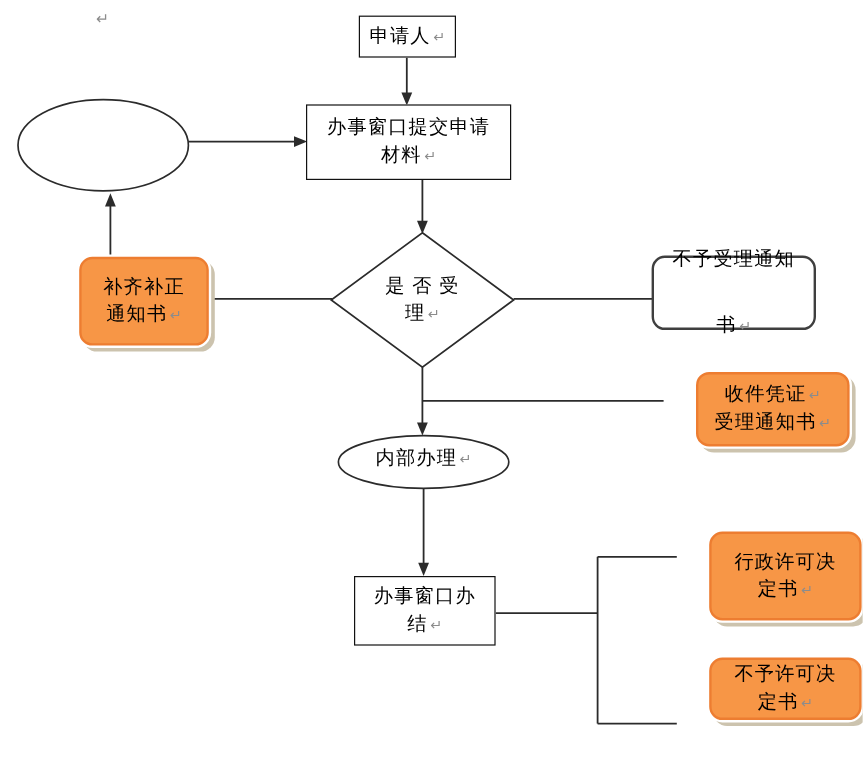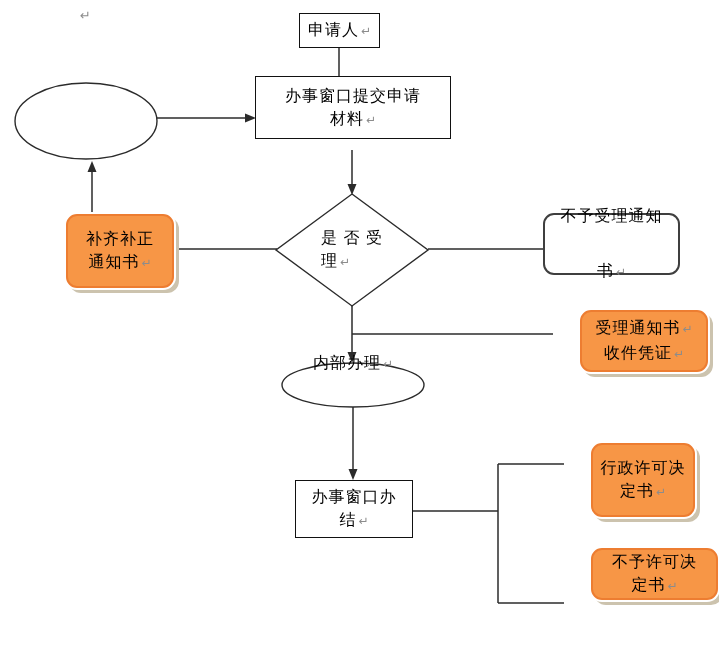--- a/index.html
+++ b/index.html
@@ -66,21 +66,21 @@
     font-size: 12px;
     letter-spacing: 0;
     margin-left: 2px;
   }
   .stray {
     position: absolute;
     left: 78px;
     top: 8px;
     font-size: 13px;
   }
-  .diamond-inner { text-align: left; }
+  .diamond-inner { text-align: center; }
 </style>
 </head>
 <body>
 
 <div id="canvas">
 
   <svg id="connector-layer" viewBox="0 0 719 645" xmlns="http://www.w3.org/2000/svg">
 
     <line class="ln" x1="339" y1="48" x2="339" y2="80"></line>
     <line class="ln" x1="153" y1="118" x2="247" y2="118"></line>
@@ -107,21 +107,21 @@
     <polygon class="shape" points="352,194 428,250 352,306 276,250"></polygon>
     <ellipse class="shape" cx="353" cy="385" rx="71" ry="22"></ellipse>
   </svg>
 
   <span class="pm stray">↵</span>
 
   <div class="node rect" style="left:299px; top:13px; width:81px; height:35px;">
     <div class="tl"><span>申请人</span><span class="pm">↵</span></div>
   </div>
 
-  <div class="node rect" style="left:255px; top:76px; width:196px; height:63px;">
+  <div class="node rect" style="left:255px; top:87px; width:171px; height:63px;">
     <div class="tl"><span>办事窗口提交申请</span></div>
     <div class="tl"><span>材料</span><span class="pm">↵</span></div>
   </div>
 
 
   <div class="node rounded-orange" style="left:38px; top:214px; width:108px; height:74px;">
     <div class="tl"><span>补齐补正</span></div>
     <div class="tl"><span>通知书</span><span class="pm">↵</span></div>
   </div>
 
@@ -131,34 +131,34 @@
       <div class="tl"><span>理</span><span class="pm">↵</span></div>
     </div>
   </div>
 
   <div class="node rounded-white" style="left:543px; top:213px; width:137px; height:62px;">
     <div class="tl"><span>不予受理通知</span></div>
     <div class="tl"><span>书</span><span class="pm">↵</span></div>
   </div>
 
   <div class="node rounded-orange" style="left:552px; top:310px; width:128px; height:62px;">
+    <div class="tl"><span>收件凭证</span><span class="pm">↵</span></div>
     <div class="tl"><span>受理通知书</span><span class="pm">↵</span></div>
-    <div class="tl"><span>收件凭证</span><span class="pm">↵</span></div>
   </div>
 
-  <div class="node overlay" style="left:282px; top:340px; width:142px; height:46px;">
+  <div class="node overlay" style="left:282px; top:360px; width:142px; height:46px;">
     <div class="tl"><span>内部办理</span><span class="pm">↵</span></div>
   </div>
 
   <div class="node rect" style="left:295px; top:480px; width:118px; height:58px;">
     <div class="tl"><span>办事窗口办</span></div>
     <div class="tl"><span>结</span><span class="pm">↵</span></div>
   </div>
 
-  <div class="node rounded-orange" style="left:563px; top:443px; width:104px; height:74px;">
+  <div class="node rounded-orange" style="left:563px; top:443px; width:127px; height:74px;">
     <div class="tl"><span>行政许可决</span></div>
     <div class="tl"><span>定书</span><span class="pm">↵</span></div>
   </div>
 
   <div class="node rounded-orange" style="left:563px; top:548px; width:127px; height:52px;">
     <div class="tl"><span>不予许可决</span></div>
     <div class="tl"><span>定书</span><span class="pm">↵</span></div>
   </div>
 
 </div>

